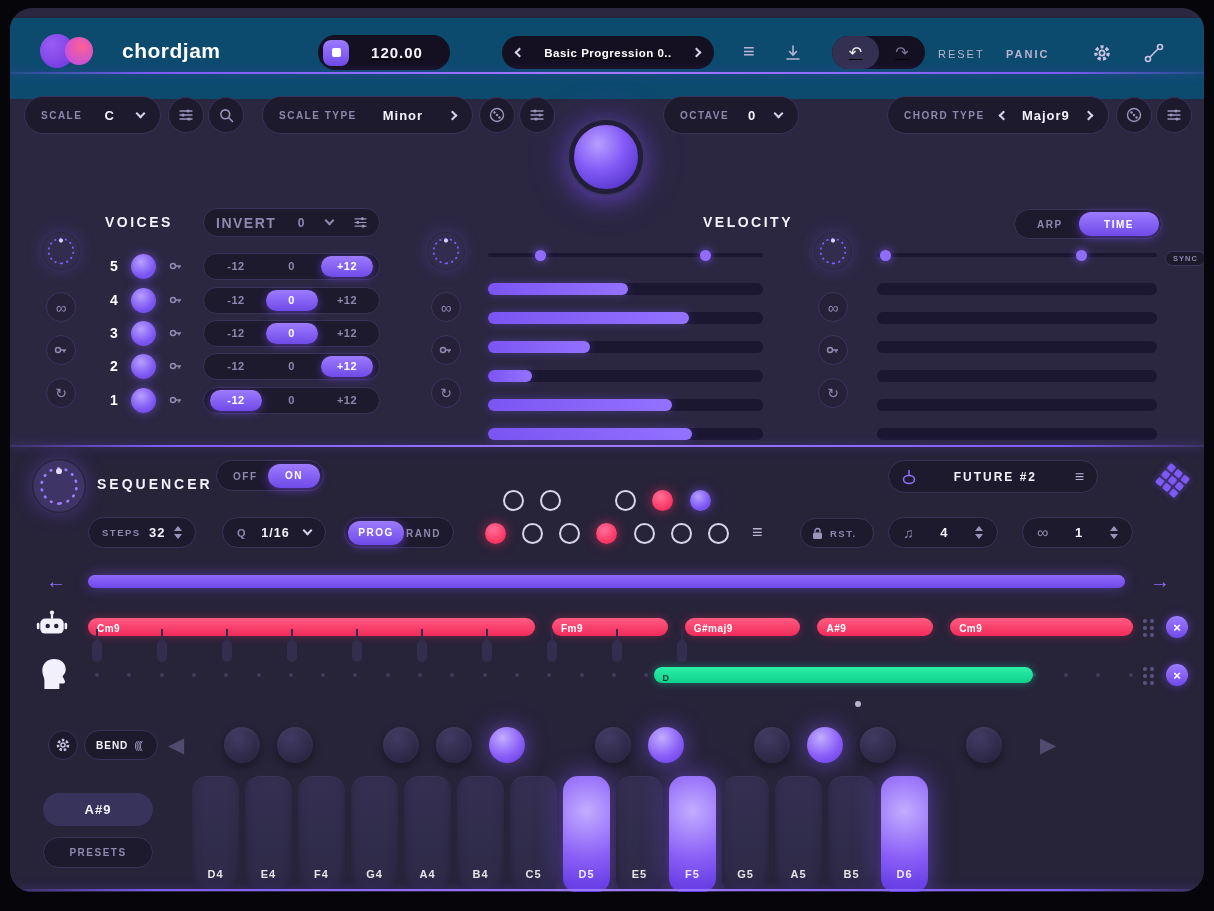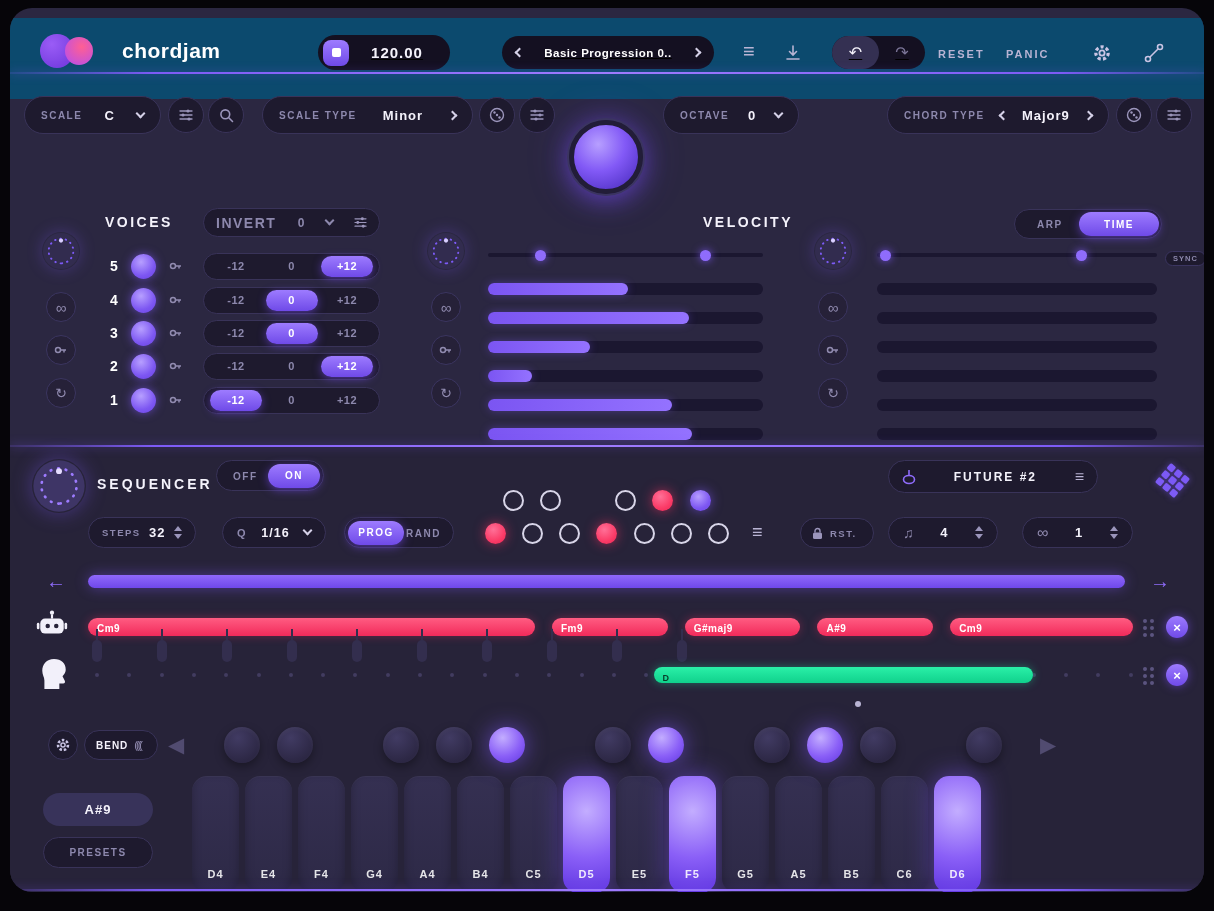--- a/index.html
+++ b/index.html
@@ -141,21 +141,21 @@
     <span class="abs glyph" style="left:733px;top:22px;font-size:20px">≡</span>
     <svg class="abs" style="left:774px;top:26px" width="18" height="18" viewBox="0 0 18 18" stroke="#b9b4d4" stroke-width="1.6" fill="none" stroke-linecap="round">
         <path d="M9 2 v8 M5.5 7.5 L9 11 L12.5 7.5 M3 15 h12"></path>
       </svg>
 
     <div class="pill pill-dark" style="left:822px;top:18px;width:93px;height:33px">
       <span style="width:47px;height:33px;border-radius:17px;background:#343052;display:flex;align-items:center;justify-content:center;font-size:16px;color:#f4f2fb">↶</span>
       <span style="flex:1;text-align:center;font-size:16px;color:#7c7699">↷</span>
     </div>
 
-    <span class="abs" style="left:928px;top:30px;font-size:11px;font-weight:bold;letter-spacing:2px;color:#b9b4d4">RESET</span>
+    <span class="abs" style="left:928px;top:30px;font-size:11px;font-weight:normal;letter-spacing:2px;color:#b9b4d4">RESET</span>
     <span class="abs" style="left:996px;top:30px;font-size:11px;font-weight:bold;letter-spacing:2px;color:#b9b4d4">PANIC</span>
 
     <svg class="abs" style="left:1082px;top:25px" width="20" height="20" viewBox="0 0 20 20" fill="none" stroke="#c9c4e4">
         <circle cx="10" cy="10" r="6.2" stroke-width="3.2" stroke-dasharray="3.1 2.3"></circle>
         <circle cx="10" cy="10" r="2.6" stroke-width="1.8"></circle>
       </svg>
     <svg class="abs" style="left:1133px;top:24px" width="22" height="22" viewBox="0 0 22 22" stroke="#c9c4e4" stroke-width="1.6" fill="none">
         <circle cx="5" cy="17" r="2.5"></circle>
         <circle cx="17" cy="5" r="2.5"></circle>
         <line x1="7" y1="15" x2="15" y2="7"></line>
@@ -609,23 +609,20 @@
       </div>
       <div class="key ">
        <span class="key-label">G5</span>
       </div>
       <div class="key ">
        <span class="key-label">A5</span>
       </div>
       <div class="key ">
        <span class="key-label">B5</span>
       </div>
-      <div class="key ">
-       <span class="key-label">C6</span>
-      </div>
       <div class="key lit">
        <span class="key-label">D6</span>
       </div>
     </div>
   <div id="black-keys">
       <span class="bknob " style="left:214px;top:719px"></span>
       <span class="bknob " style="left:267px;top:719px"></span>
       <span class="bknob " style="left:373px;top:719px"></span>
       <span class="bknob " style="left:426px;top:719px"></span>
       <span class="bknob lit" style="left:479px;top:719px"></span>

